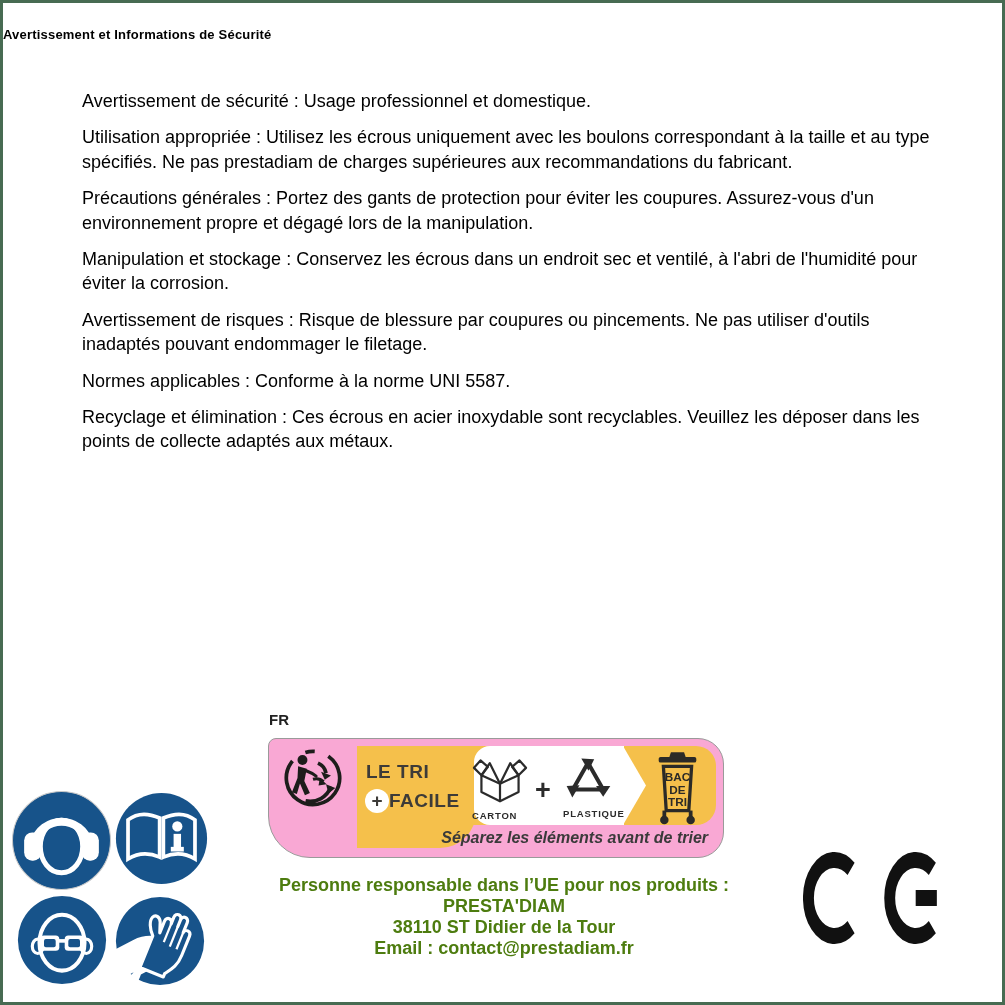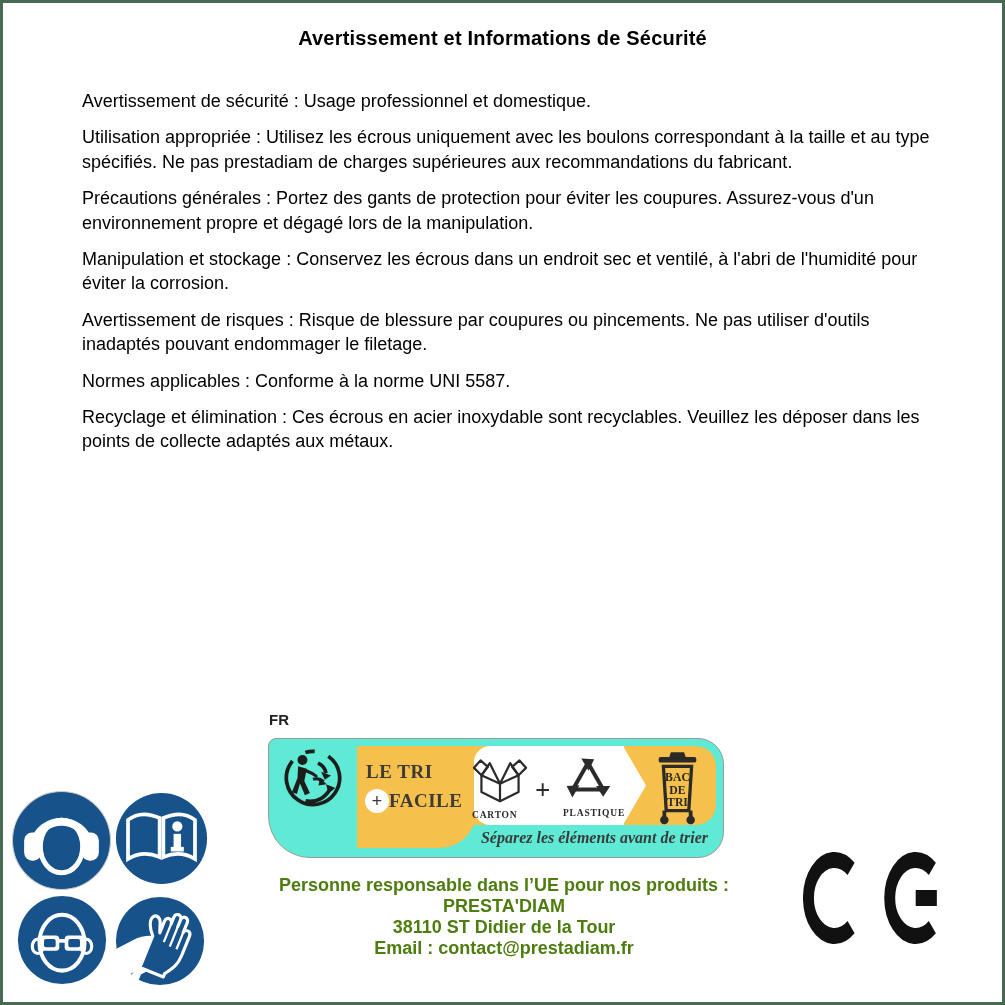--- a/index.html
+++ b/index.html
@@ -2,37 +2,36 @@
 <html lang="fr"><head>
 <meta charset="utf-8">
 <style>
   html,body{margin:0;padding:0;background:#ffffff;}
   .page{
     position:relative;width:1005px;height:1005px;box-sizing:border-box;
     background:#ffffff;border:3px solid #476B52;overflow:hidden;
     font-family:"Liberation Sans", sans-serif;color:#000;
   }
   .title{
-    position:absolute;top:24px;left:0;width:100%;text-align:center;
-    font-size:20px;font-weight:bold;letter-spacing:.2px;
+    position:absolute;top:24px;left:0;width:100%;
+    font-size:13px;font-weight:bold;letter-spacing:.2px;
   }
   .bodytext{
     position:absolute;left:67px;top:74px;width:893px;
     font-size:18px;line-height:24.4px;
   }
   .bodytext p{margin:12px;}
   
   .safety-icon{position:absolute;}
   
   .fr-label{position:absolute;left:266px;top:708px;font-size:15px;font-weight:bold;color:#222;}
   .infotri{
     position:absolute;left:265px;top:735px;width:456px;height:120px;
-    background:#5eead4;border:1.5px solid #9a9a9a;box-sizing:border-box;
+    background:#f9a8d4;border:1.5px solid #9a9a9a;box-sizing:border-box;
     border-radius:8px 26px 26px 42px;
-    font-family:Liberation Serif, serif;
   }
   .triman{position:absolute;left:13px;top:8px;width:62px;height:62px;}
   .yellow-band{position:absolute;left:88px;top:7px;width:359px;height:79px;
     background:#F5C04B;border-radius:0 20px 20px 0;}
   .yellow-blob{position:absolute;left:88px;top:7px;width:119px;height:102px;
     background:#F5C04B;border-radius:0 0 36px 0;}
   .white-chevron-rect{position:absolute;left:205px;top:7px;width:150px;height:79px;
     background:#fff;border-radius:16px 0 0 16px;}
   .white-chevron-tip{position:absolute;left:354px;top:7px;width:23px;height:79px;background:#fff;
     clip-path:polygon(0 0,100% 50%,0 100%);}

